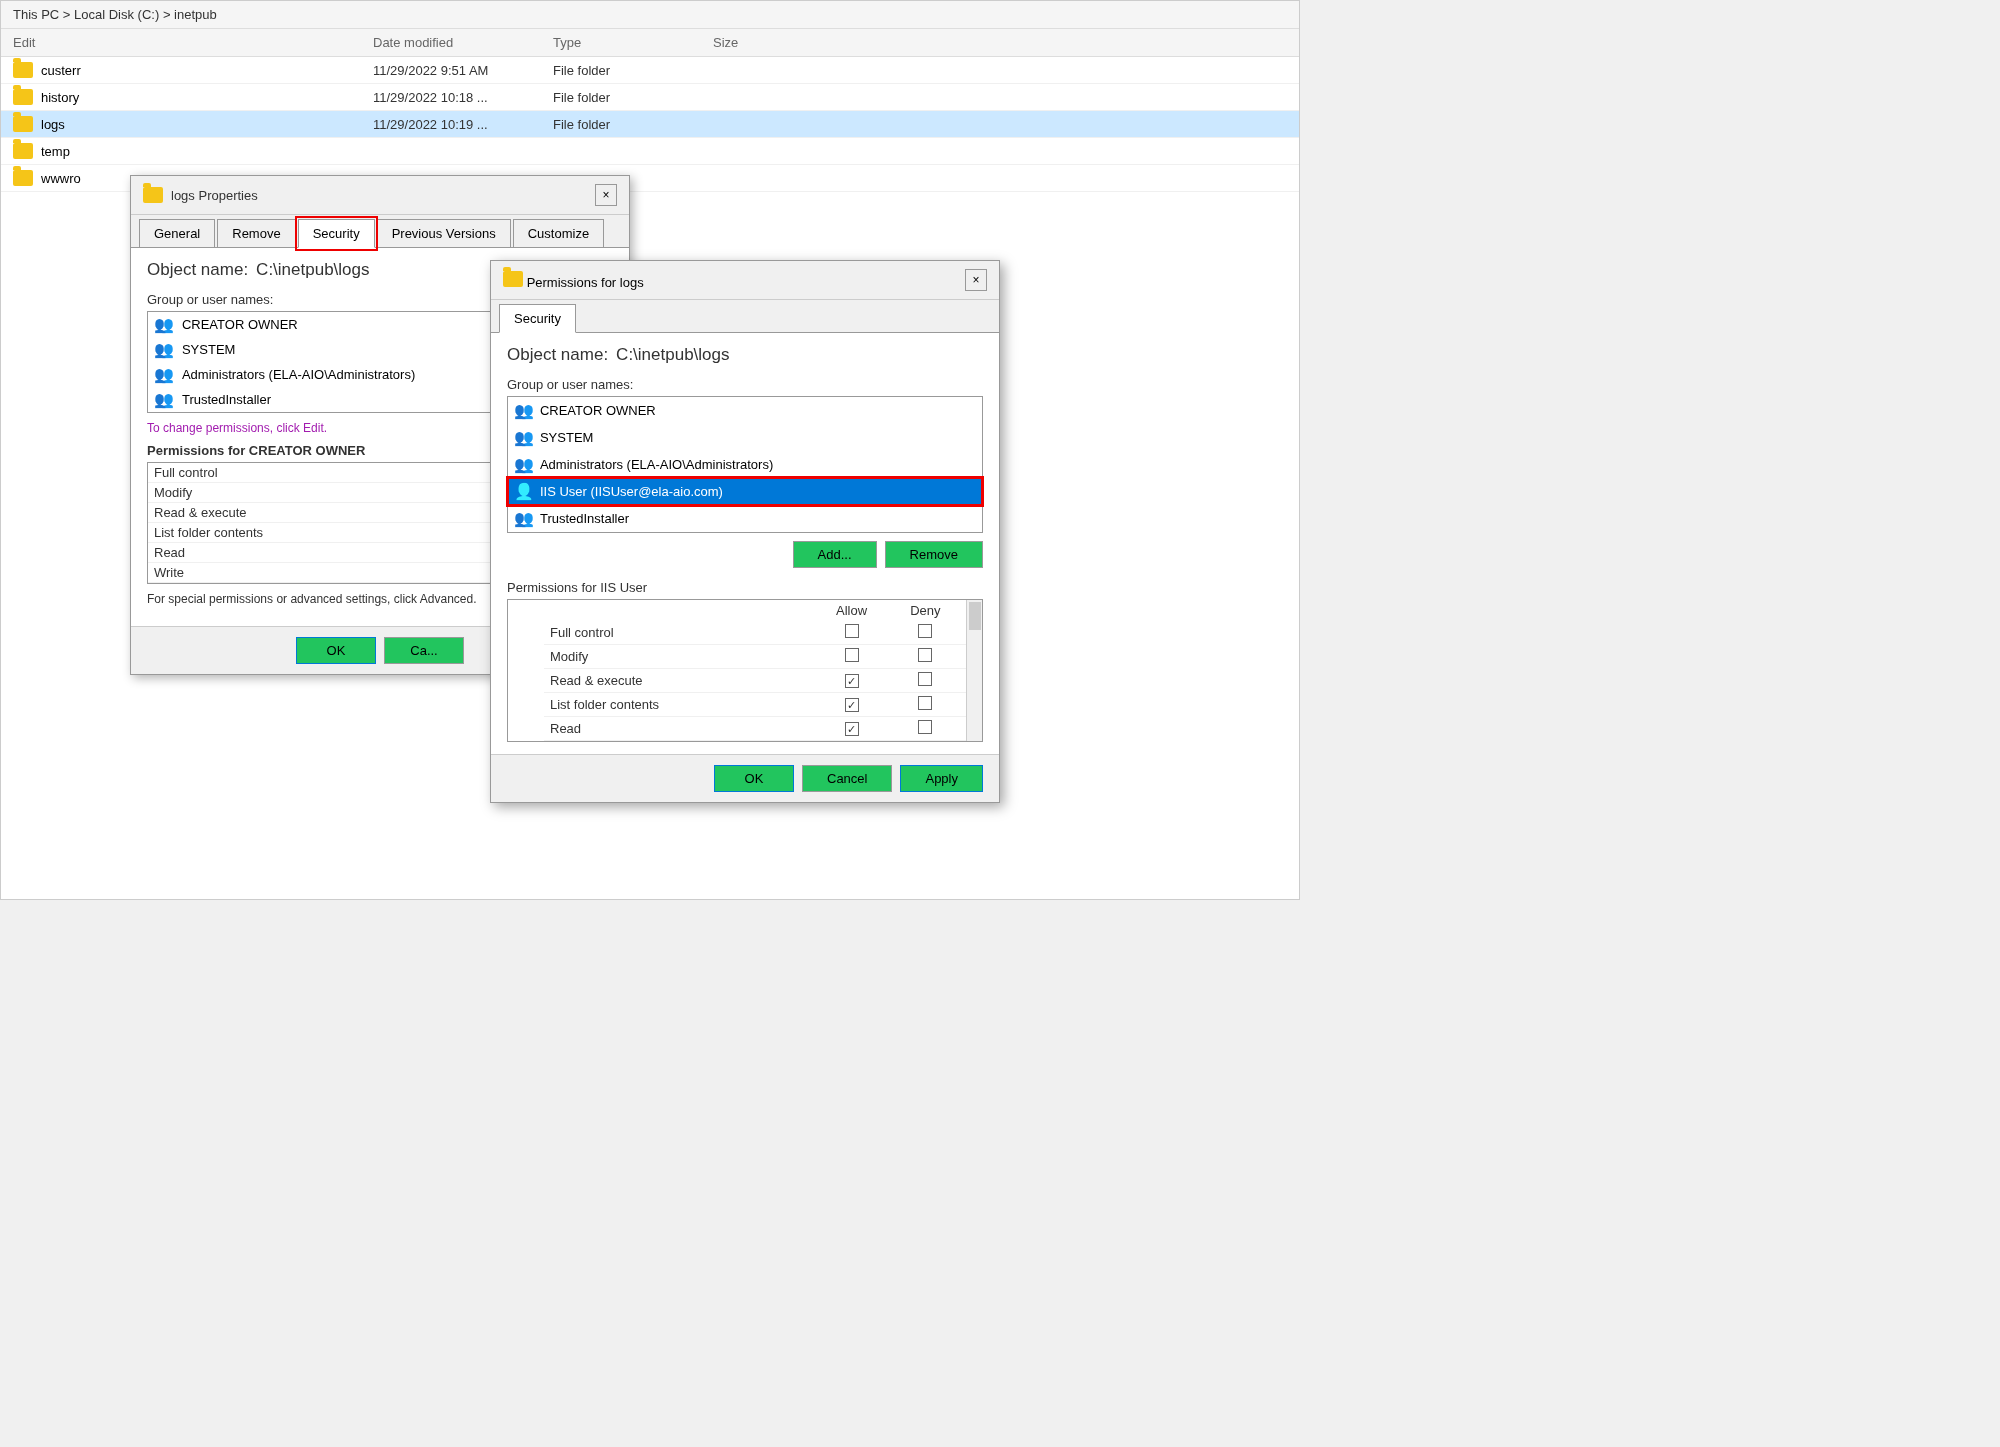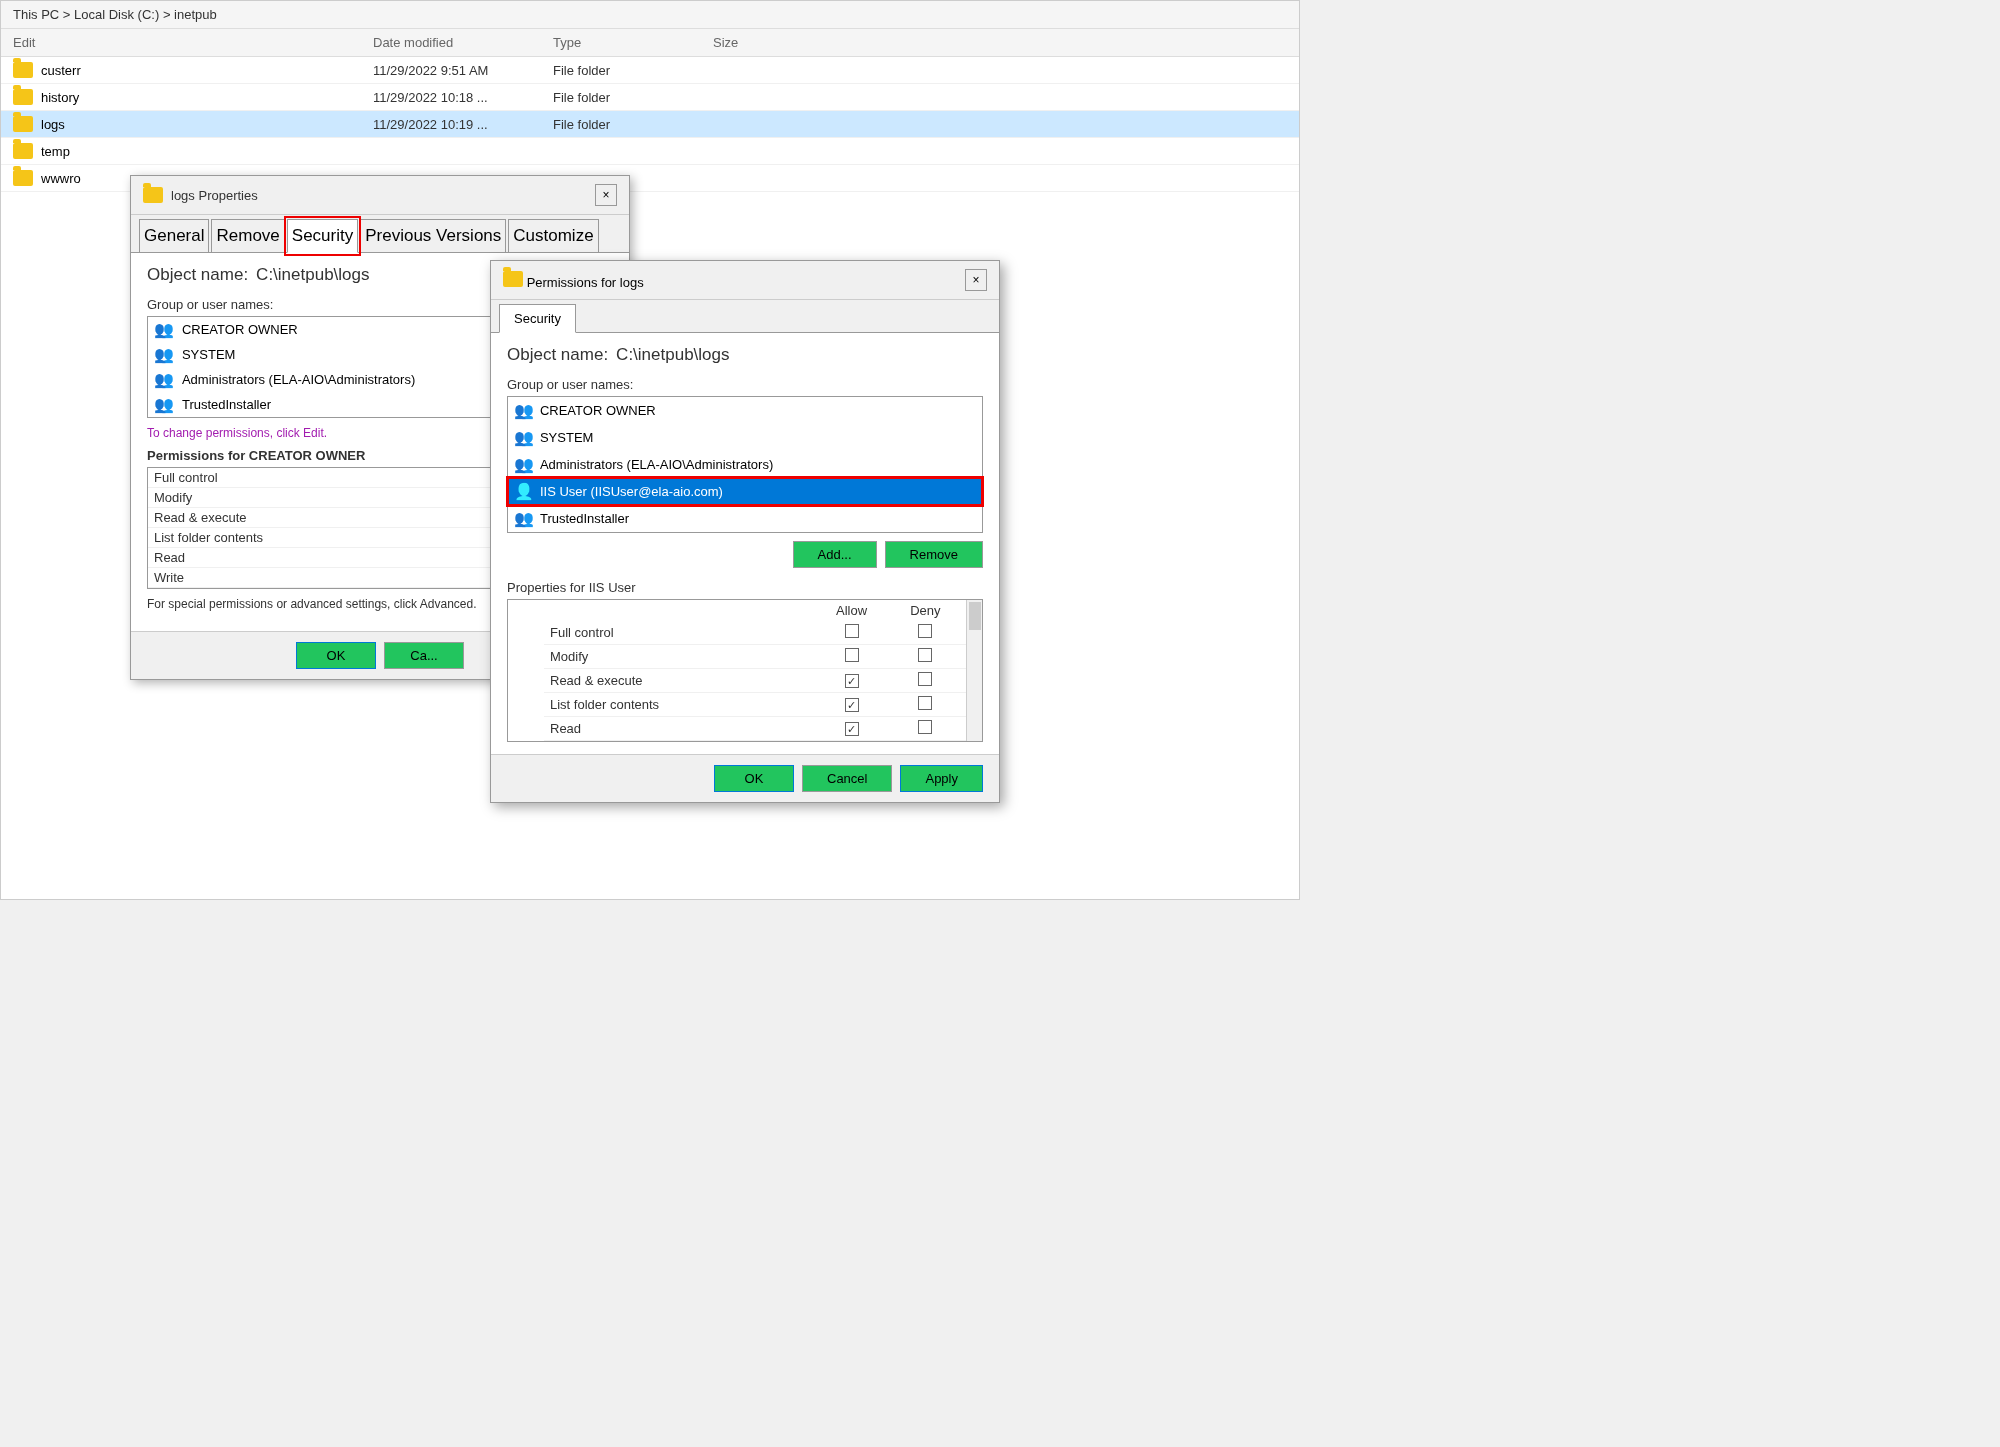--- a/index.html
+++ b/index.html
@@ -111,28 +111,28 @@
       font-size: 12px;
     }
 
     .dialog-tabs {
       display: flex;
       border-bottom: 1px solid #999;
       background: #f0f0f0;
       padding: 0 8px;
     }
     .dialog-tab {
-      padding: 6px 4px;
+      padding: 6px 14px;
       border: 1px solid #999;
       border-bottom: none;
       margin-right: 2px;
       margin-top: 4px;
       background: #f0f0f0;
       cursor: pointer;
-      font-size: 17px;
+      font-size: 13px;
       position: relative;
     }
     .dialog-tab.active {
       background: #fff;
       border-bottom: 1px solid #fff;
       z-index: 1;
       margin-bottom: -1px;
     }
     .dialog-tab.highlighted {
       outline: 2px solid #e00;
@@ -545,21 +545,21 @@
         <span class="user-icon">👥</span>
         <span>TrustedInstaller</span>
       </div>
     </div>
 
     <div class="perm-buttons-row">
       <button class="btn">Add...</button>
       <button class="btn">Remove</button>
     </div>
 
-    <div style="font-size:13px; color:#333; margin-bottom:4px;">Properties for IIS User</div>
+    <div style="font-size:13px; color:#333; margin-bottom:4px;">Permissions for IIS User</div>
     <div class="perm-table-wrapper">
       <div class="table-scroll-container">
         <table class="perm-table">
           <thead>
             <tr>
               <th style="width:220px;"></th>
               <th class="check-col">Allow</th>
               <th class="check-col">Deny</th>
               <th style="width:16px;"></th>
             </tr>

